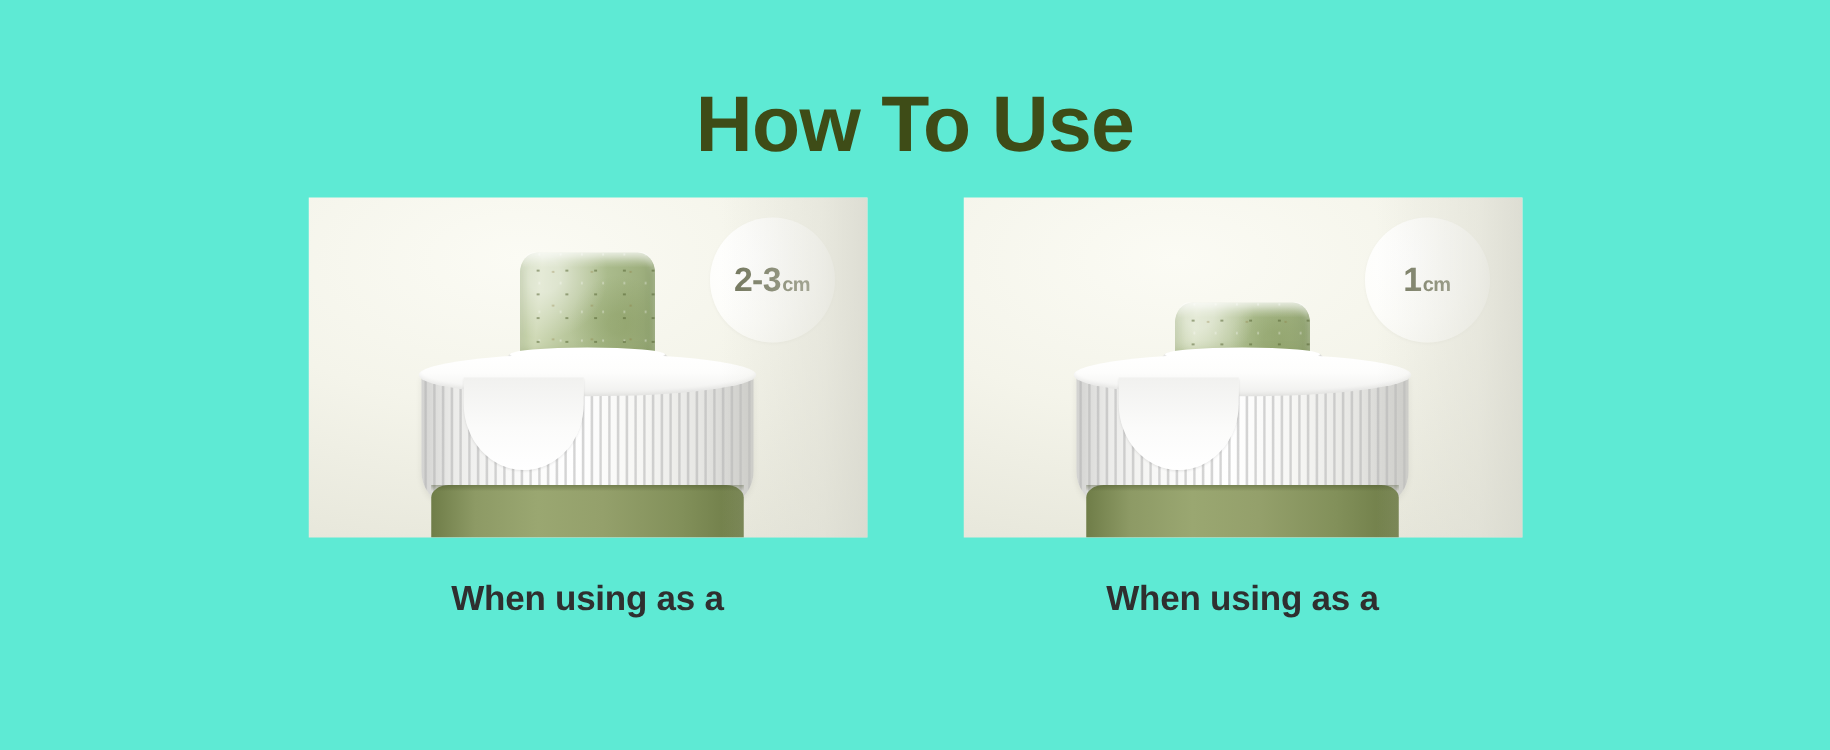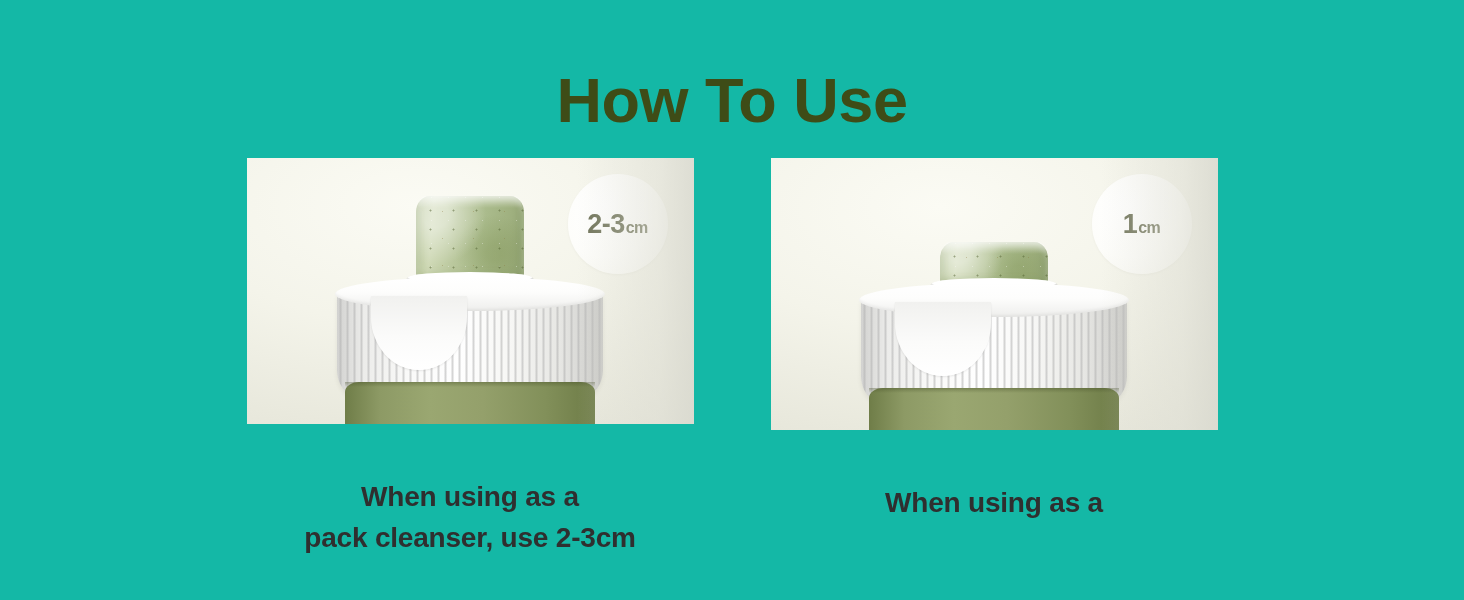--- a/index.html
+++ b/index.html
@@ -14,21 +14,21 @@
     background: #e9e9e9;
     font-family: "Liberation Sans", sans-serif;
     position: relative;
   }
 
   .page {
     position: absolute;
     inset: 0;
     width: 1464px;
     height: 600px;
-    background: #14b8a6;
+    background: #5eead4;
   }
 
   
   .title {
     position: absolute;
     top: 62px;
     left: 0;
     width: 1464px;
     text-align: center;
     font-size: 63px;
@@ -49,21 +49,20 @@
     display: flex;
     justify-content: center;
     gap: 77px;
   }
 
   .column {
     width: 447px;
     display: flex;
     flex-direction: column;
     align-items: center;
-    gap: 24px;
   }
 
   
   .photo {
     position: relative;
     width: 447px;
     height: 272px;
     overflow: hidden;
     background:
       radial-gradient(125% 105% at 38% 18%, #fbfbf4 0%, #f4f4ea 42%, #e9e9dd 78%, #e2e2d6 100%);
@@ -282,21 +281,20 @@
           <div class="badge-text">
             <span class="badge-amount">2-3</span>
             <span class="badge-unit">cm</span>
           </div>
         </div>
 
       </div>
 
       <div class="caption">
         <div>When using as a</div>
-        <div>pack cleanser, use 2-3cm</div>
       </div>
 
     </div>
 
     <div class="column">
 
       <div class="photo">
 
         <div class="product">
           <div class="cream short"></div>

